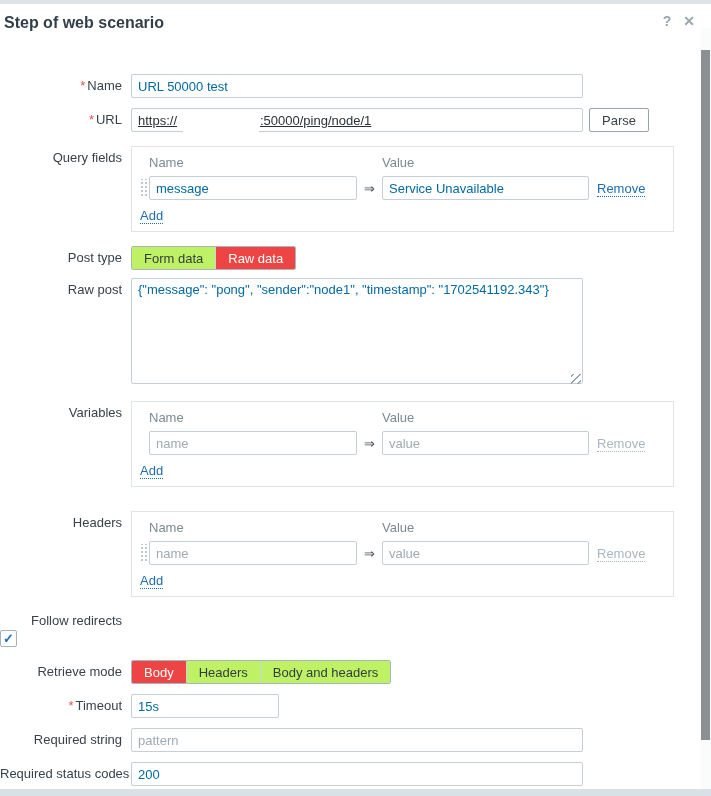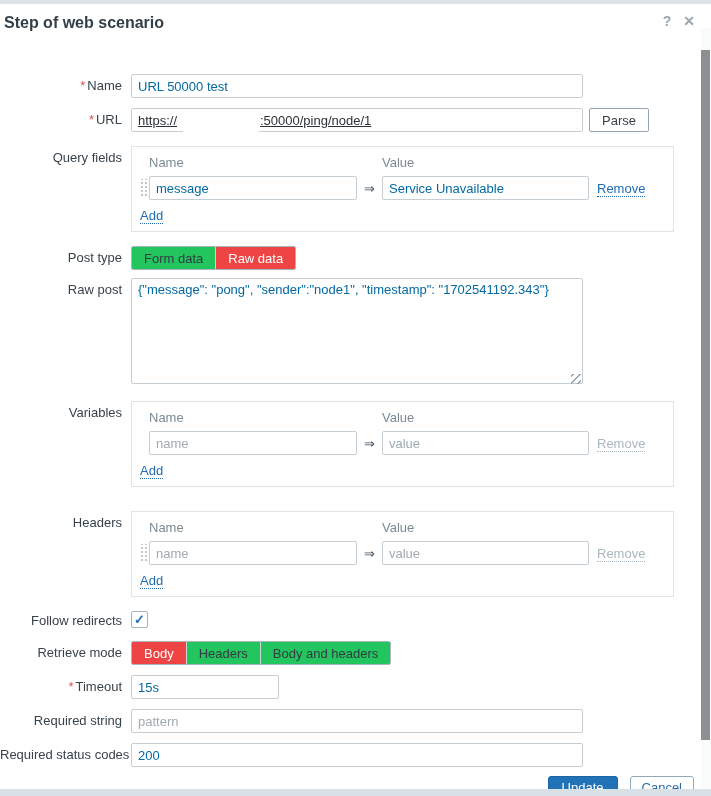--- a/index.html
+++ b/index.html
@@ -60,21 +60,21 @@
   .pair-arrow { width:25px; text-align:center; color:#4a545b; }
   .pair-value { width:207px; }
   .remove-cell { margin-left:8px; }
   .link { color:#1f6cb0; text-decoration:none; border-bottom:1px dotted #1f6cb0; cursor:pointer; }
   .link.disabled { color:#aab7be; border-bottom-color:#aab7be; cursor:default; }
   .add-row { margin-top:8px; }
 
   
   .seg { display:inline-flex; height:24px; border:1px solid #a8b6bf; border-radius:2px; overflow:hidden; background:#fff; }
   .seg .seg-btn {
-    height:100%; padding:0 12px; background:#22c55e; border:none; border-left:1px solid #ccd5d9;
+    height:100%; padding:0 12px; background:#bef264; border:none; border-left:1px solid #ccd5d9;
     font:13px "Liberation Sans", sans-serif; color:#333c42; cursor:pointer; display:flex; align-items:center;
   }
   .seg .seg-btn:first-child { border-left:none; }
   .seg .sel { background:#ef4444; color:#fff; }
 
   
   .ta-wrap { position:relative; width:452px; }
   textarea.ta { width:452px; height:106px; resize:none; line-height:17px; }
   .ta-corner { position:absolute; right:2px; bottom:3px; width:10px; height:10px; cursor:nwse-resize;
     background:repeating-linear-gradient(-45deg, transparent 0 2px, #98a4ab 2px 3px, transparent 3px 5px); }
@@ -90,21 +90,21 @@
     border-radius:3px; color:#fff; font:13px "Liberation Sans", sans-serif; cursor:pointer; }
   .btn-cancel { height:23px; padding:0 11px; background:#fff; border:1px solid #8fa9ba;
     border-radius:3px; color:#2e6da4; font:13px "Liberation Sans", sans-serif; cursor:pointer; }
 
   
   .scroll-track { position:absolute; top:28px; right:0; width:10px; bottom:7px; background:#fafbfb; z-index:6; }
   .scroll-thumb { position:absolute; right:1px; top:22px; width:9px; height:690px; background:#8d9093; }
 
   
   .mb10 { margin-bottom:10px; } .mb14 { margin-bottom:14px; } .mb8 { margin-bottom:8px; }
-  .mb24 { margin-bottom:24px; } .mb12 { margin-bottom:12px; } .mb13 { margin-bottom:13px; }
+  .mb24 { margin-bottom:24px; } .mb12 { margin-bottom:12px; } .mb13 { margin-bottom:13px;flex-direction:column; }
   .mb9 { margin-bottom:9px; }
 </style>
 </head>
 <body>
 
 <div class="page-strip strip-top"></div>
 
 <div class="dialog">
   <div class="dialog-title">Step of web scenario</div>
   <div class="top-icons">

